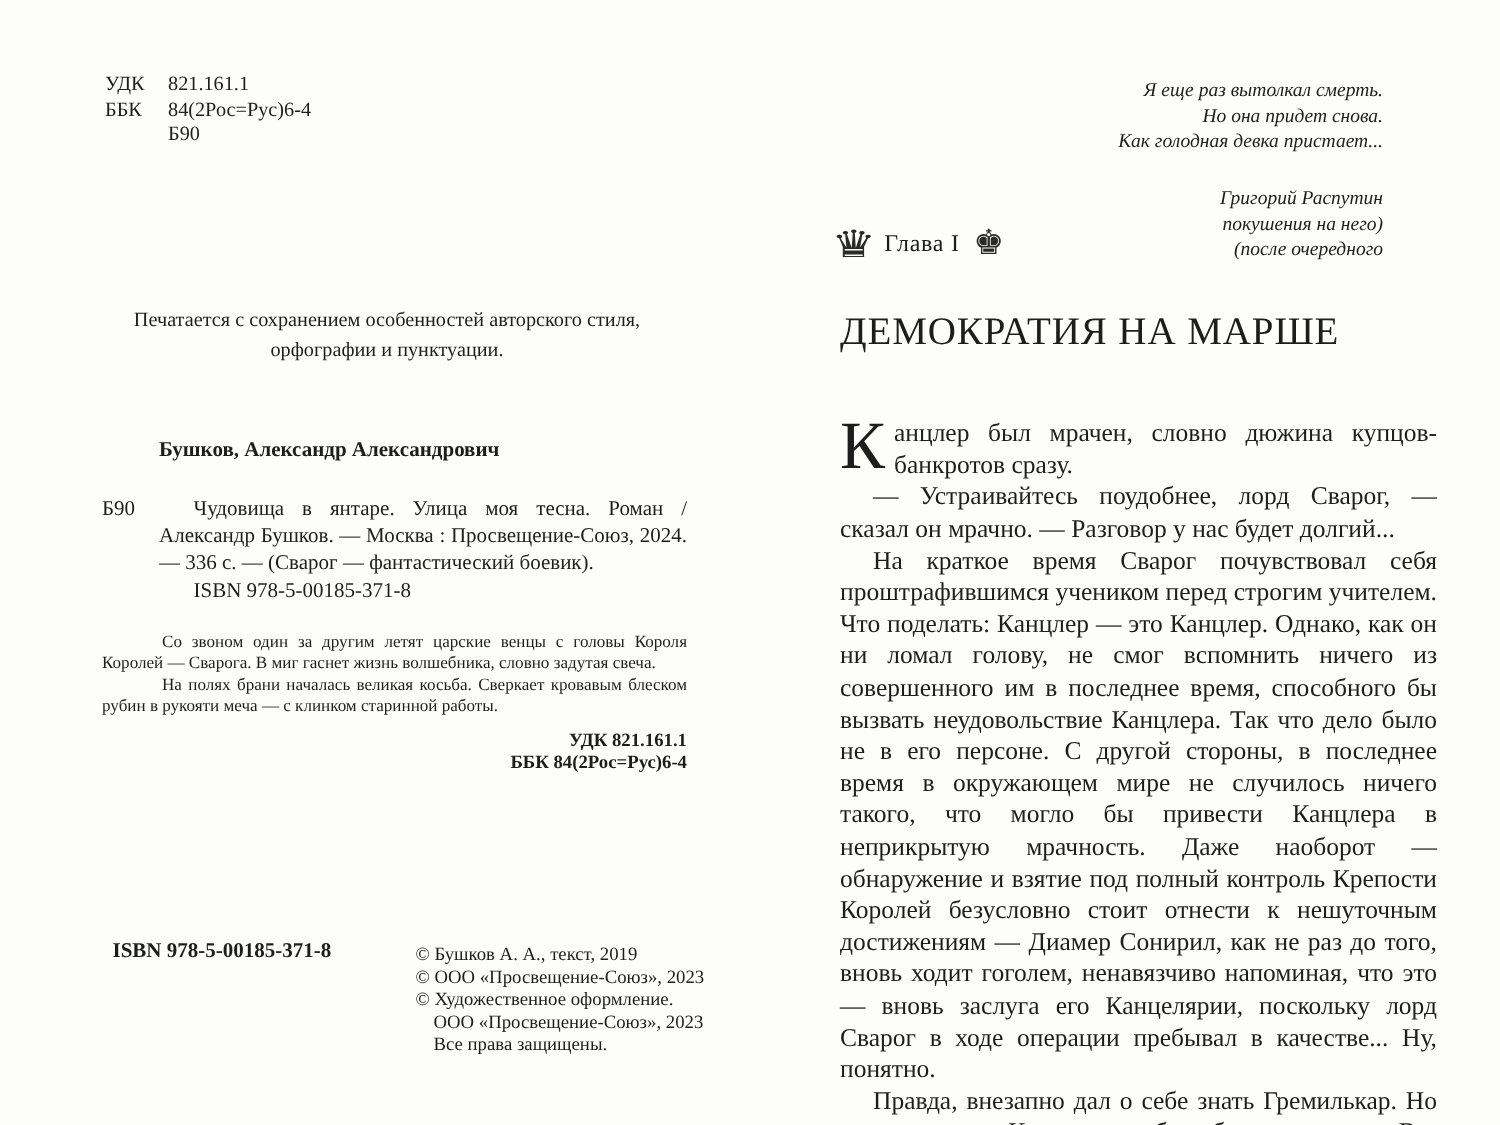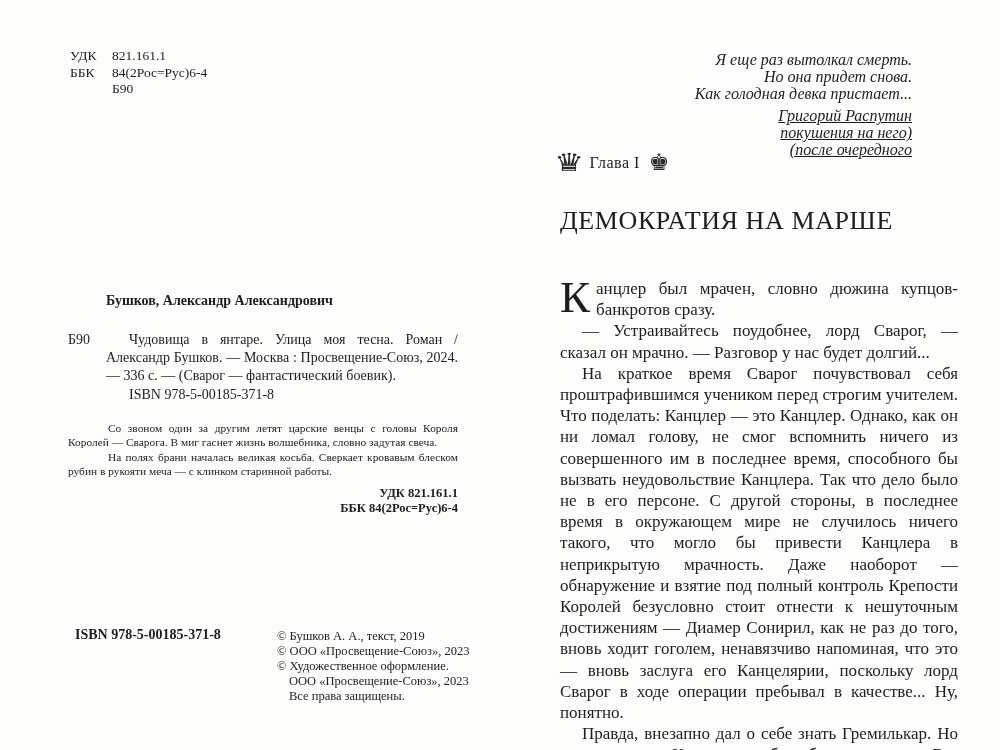--- a/index.html
+++ b/index.html
@@ -32,22 +32,22 @@
   .catalog-isbn { padding-left:61px; margin-top:1px; }
   .annotation { margin-top:17px; }
   .annotation p { font-size:11.4px; line-height:14.4px; text-indent:40px; text-align:justify; }
   .udk-footer { margin-top:7px; text-align:right; font-weight:bold; font-size:12.5px; line-height:15.5px; }
 
   .imprint-isbn { position:absolute; left:75px; top:627px; font-weight:bold; font-size:14px; }
   .copyrights { position:absolute; left:277px; top:629px; font-size:12.5px; line-height:15px; }
   .copyrights .indent { padding-left:12px; }
 
   
-  .epigraph { position:absolute; right:88px; top:52px; text-align:right; font-style:italic; font-size:16px; line-height:16.8px; }
-  .epigraph-attr { margin-top:6px;text-decoration:underline; }
+  .epigraph { position:absolute; right:78px; top:52px; text-align:right; font-style:italic; font-size:13px; line-height:16.8px; }
+  .epigraph-attr { margin-top:22px; }
 
   .chapter-line { position:absolute; left:58px; top:150px; display:flex; align-items:center; gap:9px; }
   .chapter-label { font-size:16px; letter-spacing:0.5px; }
   .crown { font-family:"DejaVu Sans", sans-serif; color:#2a2a2a; line-height:1; }
   .crown-left  { font-size:25px; transform:scaleX(1.35); display:inline-block; }
   .crown-right { font-size:23px; display:inline-block; }
 
   .chapter-title { position:absolute; left:60px; top:206px; font-size:26px; font-weight:normal; letter-spacing:0.6px; white-space:nowrap; }
 
   .body-text { position:absolute; left:60px; top:278px; width:398px; font-size:17px; line-height:21.2px; text-align:justify; }
@@ -62,20 +62,22 @@
 <body>
 
 <div class="page" id="left-page">
 
   <div class="udk-top">
     <div><span class="lbl">УДК</span><span>821.161.1</span></div>
     <div><span class="lbl">ББК</span><span>84(2Рос=Рус)6-4</span></div>
     <div class="row3">Б90</div>
   </div>
 
+  <div class="printing-note">Печатается с сохранением особенностей авторского стиля,
+орфографии и пунктуации.</div>
 
   <div class="catalog">
     <div class="catalog-author">Бушков, Александр Александрович</div>
     <div class="catalog-descwrap">
       <span class="catalog-code">Б90</span>
       <div class="catalog-desc">Чудовища в янтаре. Улица моя тесна. Роман / Александр Бушков. — Москва : Просвещение-Союз, 2024. — 336 с. — (Сварог — фантастический боевик).</div>
     </div>
     <div class="catalog-isbn">ISBN 978-5-00185-371-8</div>
     <div class="annotation">
       <p>Со звоном один за другим летят царские венцы с головы Короля Королей — Сварога. В миг гаснет жизнь волшебника, словно задутая свеча.</p>

